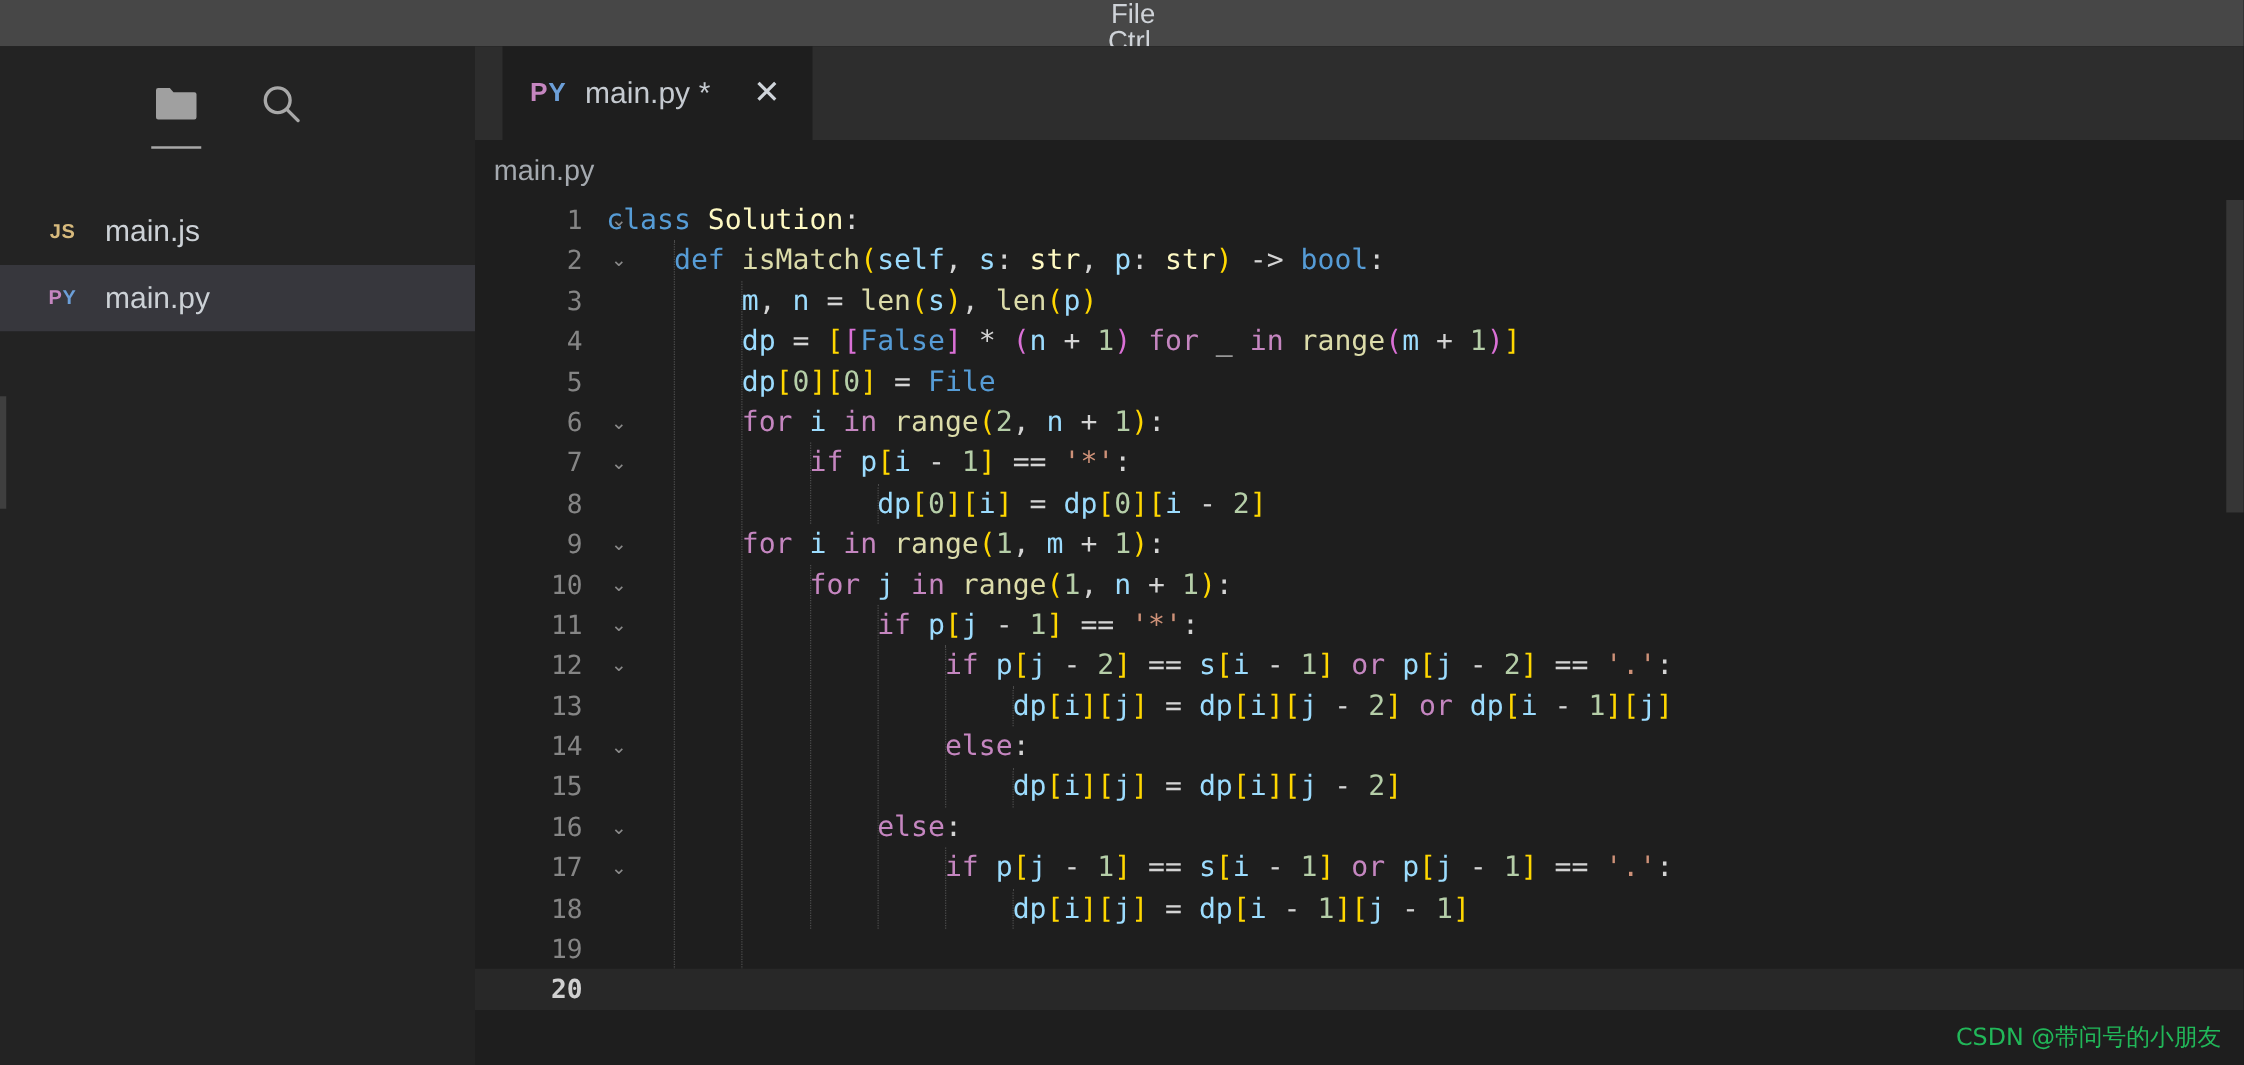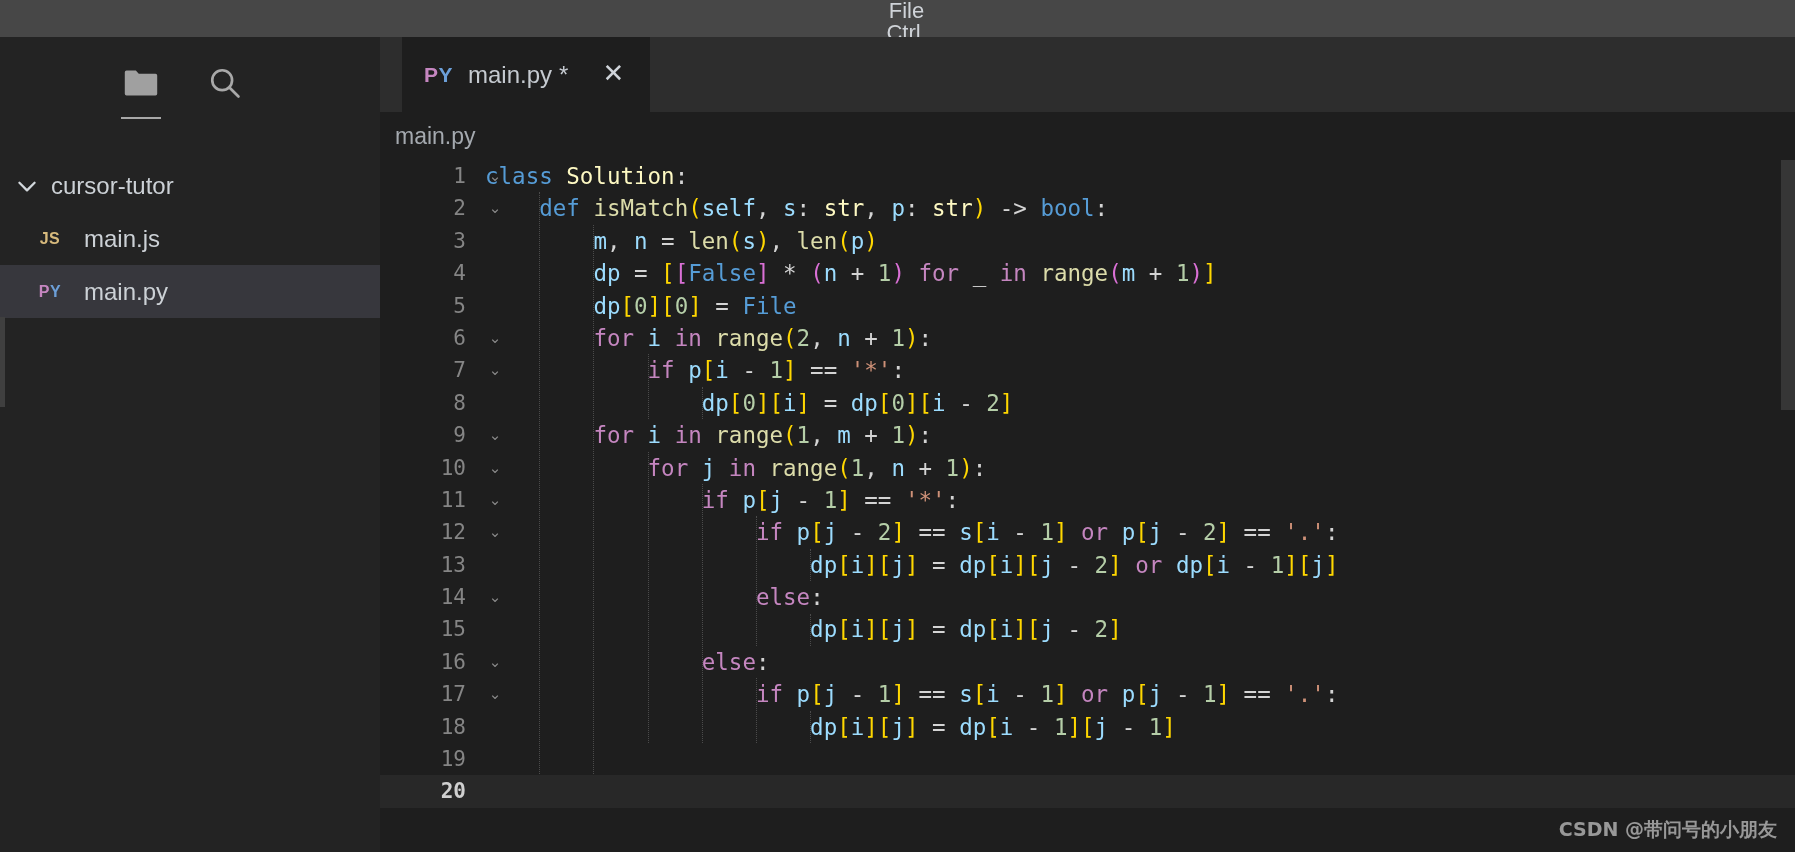--- a/index.html
+++ b/index.html
@@ -185,23 +185,23 @@
     background:#4a4a4a; opacity:0.55;
   }
   .side-scroll {
     position:absolute; left:0; top:280px; width:5px; height:90px;
     background:#3f3f3f;
   }
 
   
   .watermark {
     position:absolute; right:18px; bottom:9px;
-    color:#a3a3a3; font-size:19px; opacity:0.92;
+    color:#22c55e; font-size:19px; opacity:0.92;
     font-family:"DejaVu Sans", sans-serif;
-    pointer-events:none; white-space:nowrap;font-weight:bold;
+    pointer-events:none; white-space:nowrap;
   }
 </style>
 </head>
 <body>
 
 <div id="app">
 
   <div class="menubar">
     <div class="menu-item">File</div>
     <div class="menu-item">Ctrl</div>
@@ -224,28 +224,20 @@
           <svg width="34" height="34" viewBox="0 0 24 24">
             <circle cx="10" cy="10" r="7" fill="none" stroke="#a8a8a8" stroke-width="1.9"></circle>
             <line x1="15.3" y1="15.3" x2="21.5" y2="21.5" stroke="#a8a8a8" stroke-width="1.9" stroke-linecap="round"></line>
           </svg>
         </span>
       </div>
     </div>
 
     <div class="tree">
 
-      <div class="tree-row folder">
-        <span class="chev">
-          <svg width="26" height="26" viewBox="0 0 24 24">
-            <polyline points="5,9 12,16 19,9" fill="none" stroke="#d2d7dc" stroke-width="2.1" stroke-linecap="round" stroke-linejoin="round"></polyline>
-          </svg>
-        </span>
-        <span class="tree-label">cursor-tutor</span>
-      </div>
 
       <div class="tree-row file">
         <span class="file-badge badge-js">JS</span>
         <span class="tree-label">main.js</span>
       </div>
 
       <div class="tree-row file selected">
         <span class="file-badge"><span class="badge-py-p">P</span><span class="badge-py-y">Y</span></span>
         <span class="tree-label">main.py</span>
       </div>

